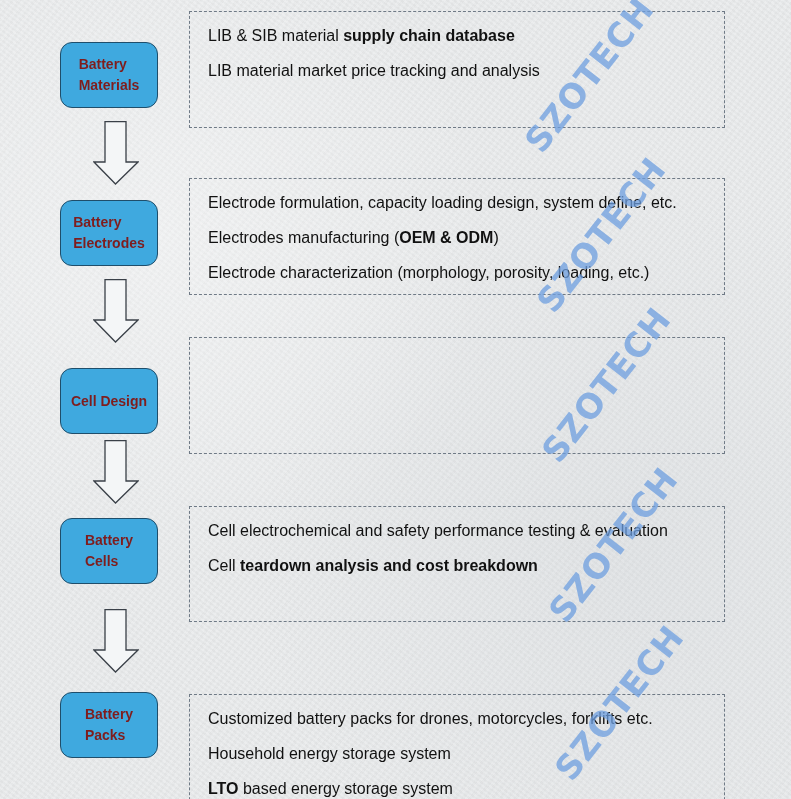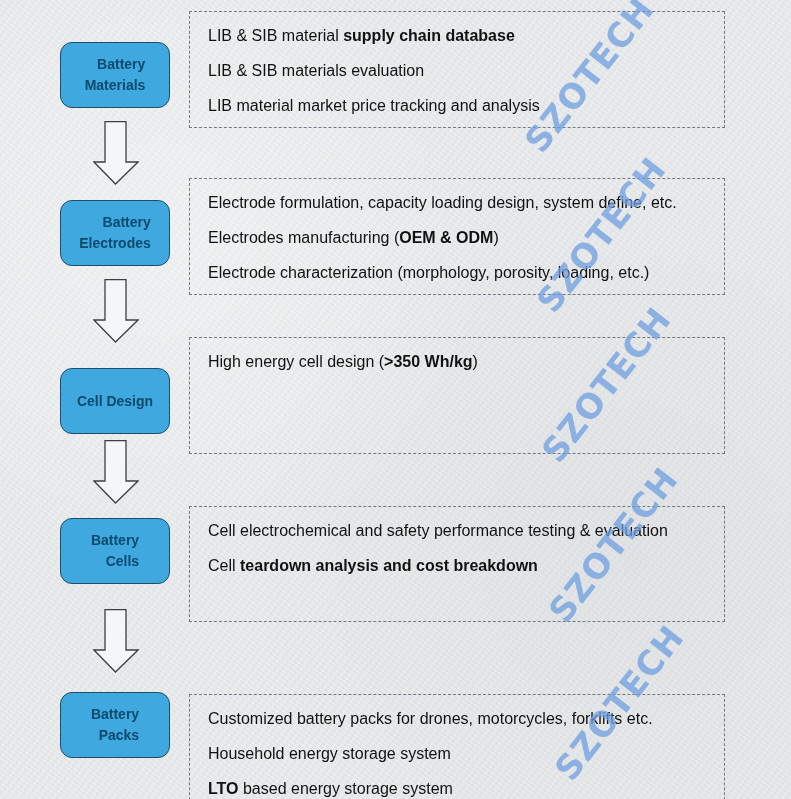--- a/index.html
+++ b/index.html
@@ -15,31 +15,31 @@
       background-image:
         radial-gradient(circle at 20% 30%, rgba(255,255,255,0.35) 0, rgba(255,255,255,0) 40%),
         radial-gradient(circle at 80% 70%, rgba(200,205,210,0.25) 0, rgba(200,205,210,0) 45%),
         repeating-linear-gradient(37deg, rgba(255,255,255,0.08) 0 2px, rgba(0,0,0,0.02) 2px 4px),
         repeating-linear-gradient(-53deg, rgba(255,255,255,0.06) 0 3px, rgba(0,0,0,0.015) 3px 6px);
       font-family: "Liberation Sans", "DejaVu Sans", sans-serif;
     }
     .stage {
       position: absolute;
       left: 60px;
-      width: 110px;
+      width: 98px;
       height: 66px;
       box-sizing: border-box;
       background: #3fa9df;
       border: 1.5px solid #1f4e6b;
       border-radius: 12px;
       display: flex;
       align-items: center;
       justify-content: center;
-      text-align: right;
-      color: #0c4a6e;
+      text-align: left;
+      color: #7f1d1d;
       font-size: 14px;
       font-weight: bold;
       line-height: 21px;
       white-space: pre-line;
     }
     .arrow {
       position: absolute;
       left: 93px;
       width: 46px;
       height: 64px;
@@ -95,30 +95,28 @@
 </svg>
 <svg class="arrow" style="top:440px;" viewBox="0 0 46 64">
   <path d="M12 0.5 H33 V41 H45 L22.5 63 L1 41 H12 Z" fill="#f4f6f7" stroke="#3a4048" stroke-width="1.3"></path>
 </svg>
 <svg class="arrow" style="top:609px;" viewBox="0 0 46 64">
   <path d="M12 0.5 H33 V41 H45 L22.5 63 L1 41 H12 Z" fill="#f4f6f7" stroke="#3a4048" stroke-width="1.3"></path>
 </svg>
 
 <div class="panel" style="top:11px; height:117px;">
     <div class="line"><span>LIB &amp; SIB material </span><b>supply chain database</b></div>
-    <div class="line"><span>LIB &amp; SIB materials evaluation</span></div>
     <div class="line"><span>LIB material market price tracking and analysis</span></div>
   </div>
 <div class="panel" style="top:178px; height:117px;">
     <div class="line"><span>Electrode formulation, capacity loading design, system define, etc.</span></div>
     <div class="line"><span>Electrodes manufacturing (</span><b>OEM &amp; ODM</b><span>)</span></div>
     <div class="line"><span>Electrode characterization (morphology, porosity, loading, etc.)</span></div>
   </div>
 <div class="panel" style="top:337px; height:117px;">
-    <div class="line"><span>High energy cell design (</span><b>&gt;350 Wh/kg</b><span>)</span></div>
   </div>
 <div class="panel" style="top:506px; height:116px;">
     <div class="line"><span>Cell electrochemical and safety performance testing &amp; evaluation</span></div>
     <div class="line"><span>Cell </span><b>teardown analysis and cost breakdown</b></div>
   </div>
 <div class="panel" style="top:694px; height:116px;">
     <div class="line"><span>Customized battery packs for drones, motorcycles, forklifts etc.</span></div>
     <div class="line"><span>Household energy storage system</span></div>
     <div class="line"><b>LTO</b><span> based energy storage system</span></div>
   </div>

